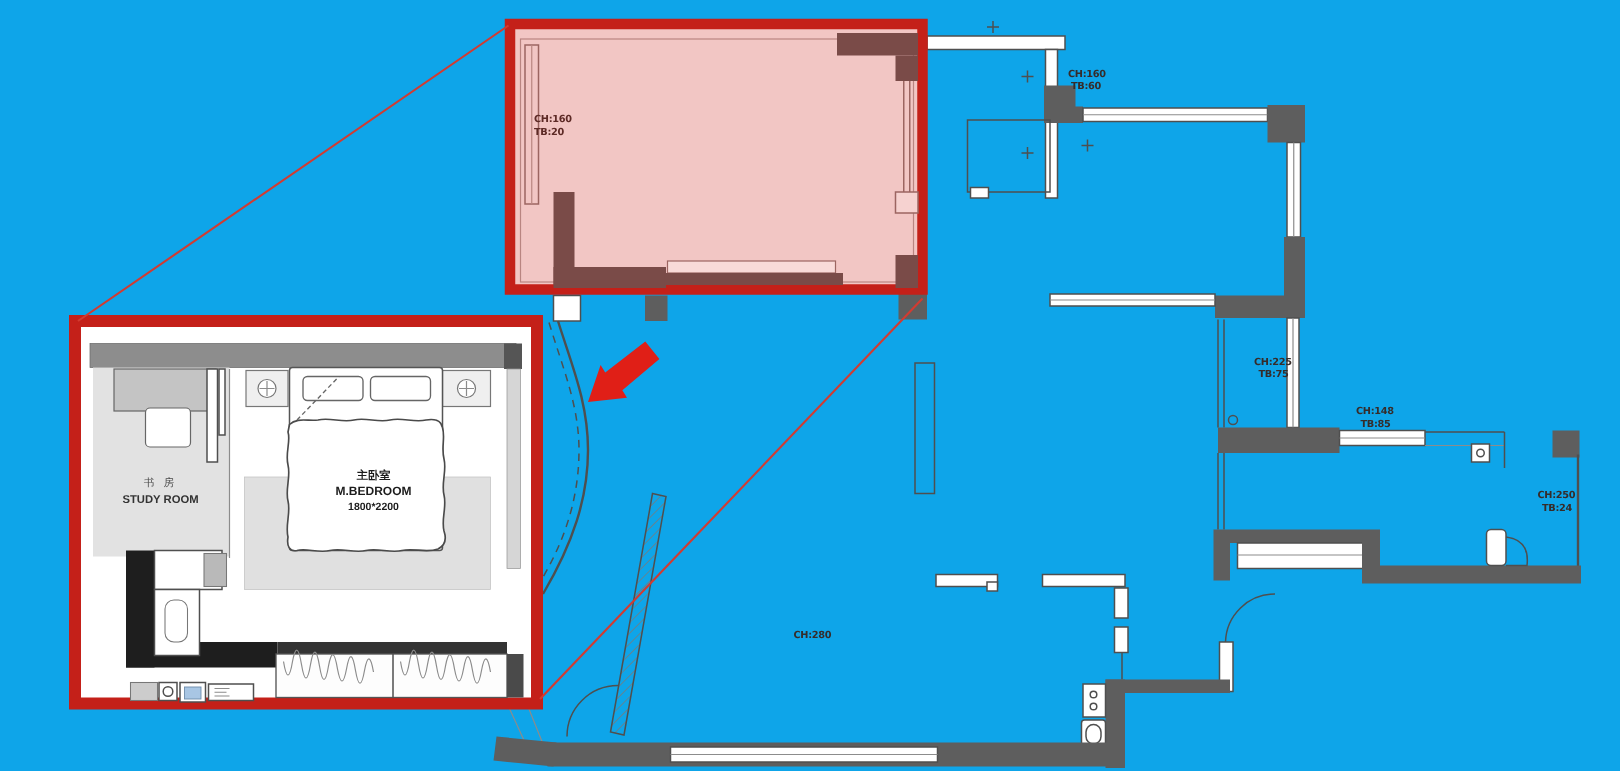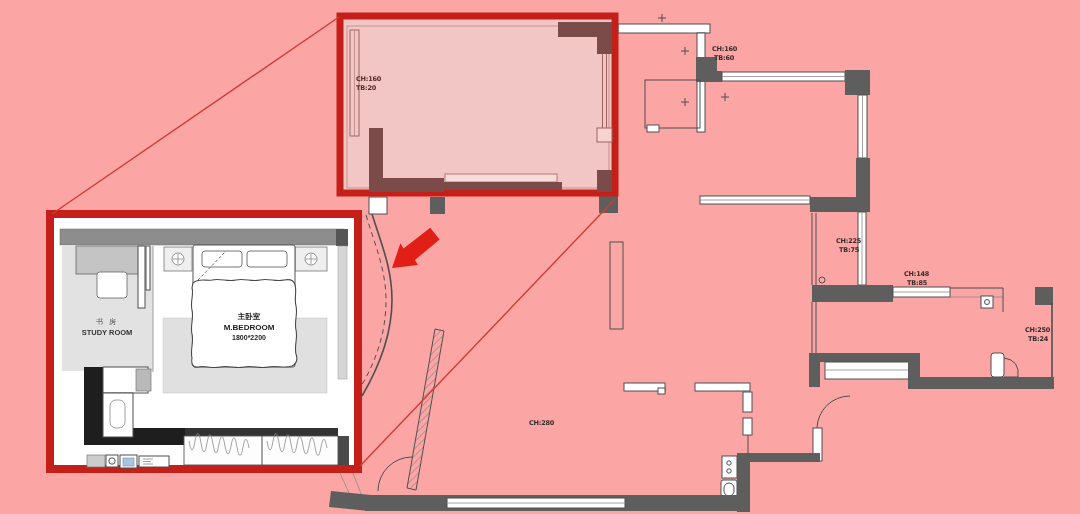--- a/index.html
+++ b/index.html
@@ -1,16 +1,16 @@
 <!DOCTYPE html>
 <html><head>
 <meta charset="utf-8">
 <style>
   html,body{margin:0;padding:0;background:#ffffff;}
-  .canvas{position:relative;width:1080px;height:514px;background:#fca5a5;overflow:hidden;}
+  .canvas{position:relative;width:1080px;height:514px;background:#0ea5e9;overflow:hidden;}
   svg{display:block;}
   .w{fill:#5e5e5e;}
   .wl{fill:#8d8d8d;stroke:#6b6b6b;stroke-width:.5;}
   .fx{fill:#ffffff;stroke:#4f4f4f;stroke-width:1;}
   .ln{stroke:#4f4f4f;stroke-width:1;fill:none;}
   .ln2{stroke:#4f4f4f;stroke-width:1.6;fill:none;}
   .thin{stroke:#8c8c8c;stroke-width:.8;fill:none;}
   .dash{stroke-dasharray:5 4;}
   .bw{fill:#7a4b48;}
   .bl{stroke:#9c6561;stroke-width:1;fill:none;}

